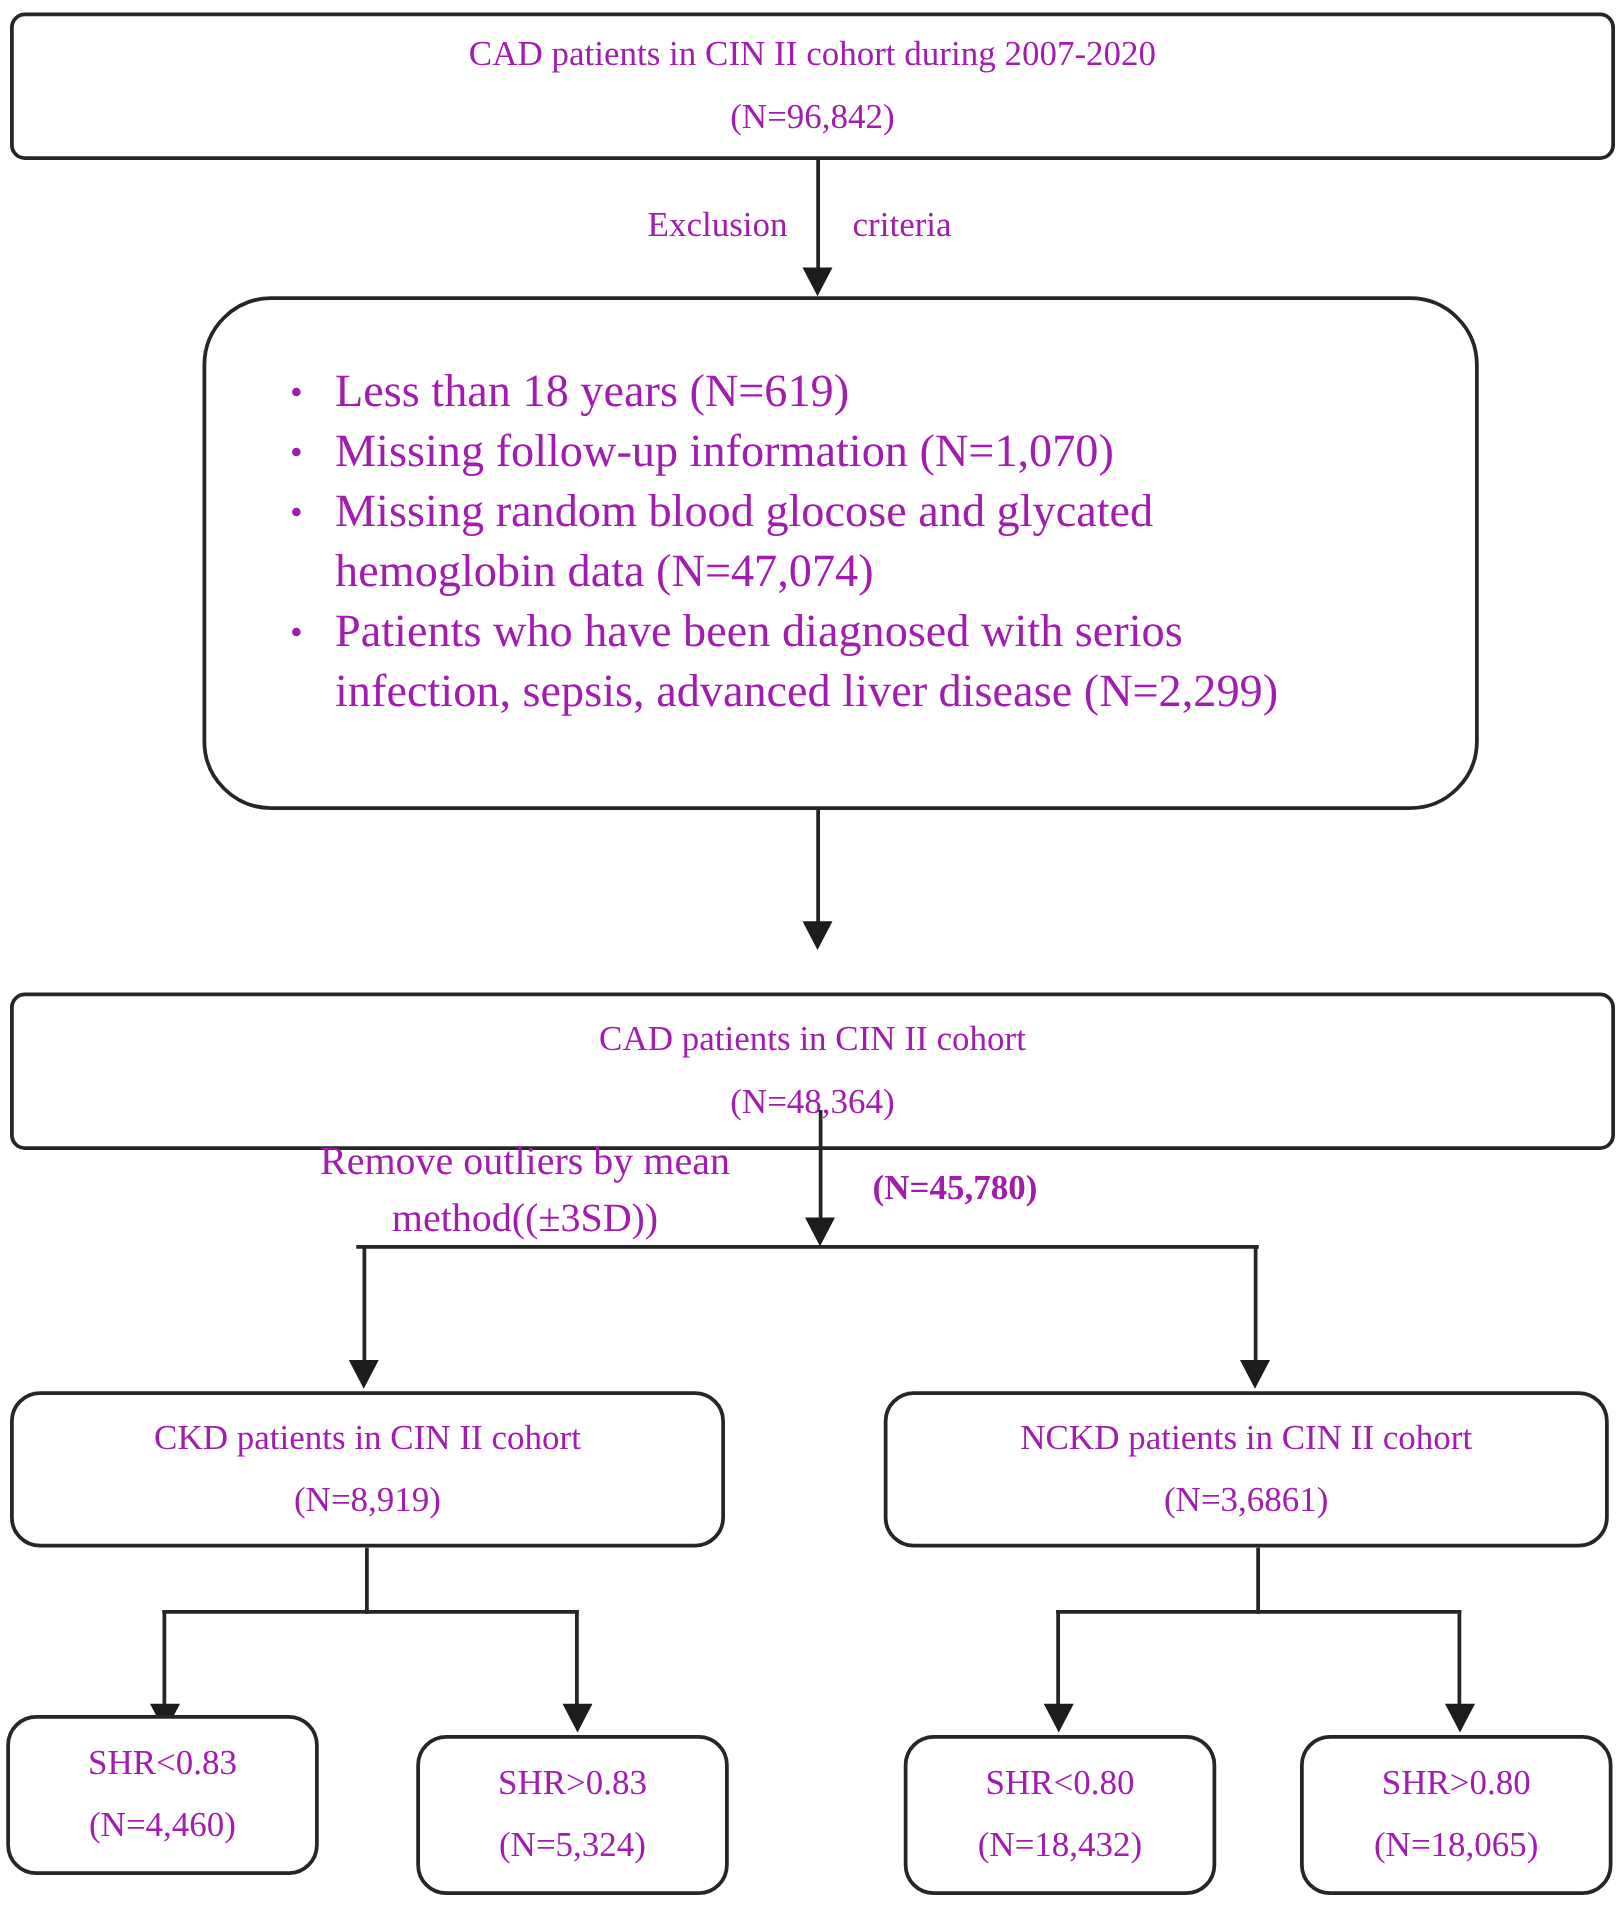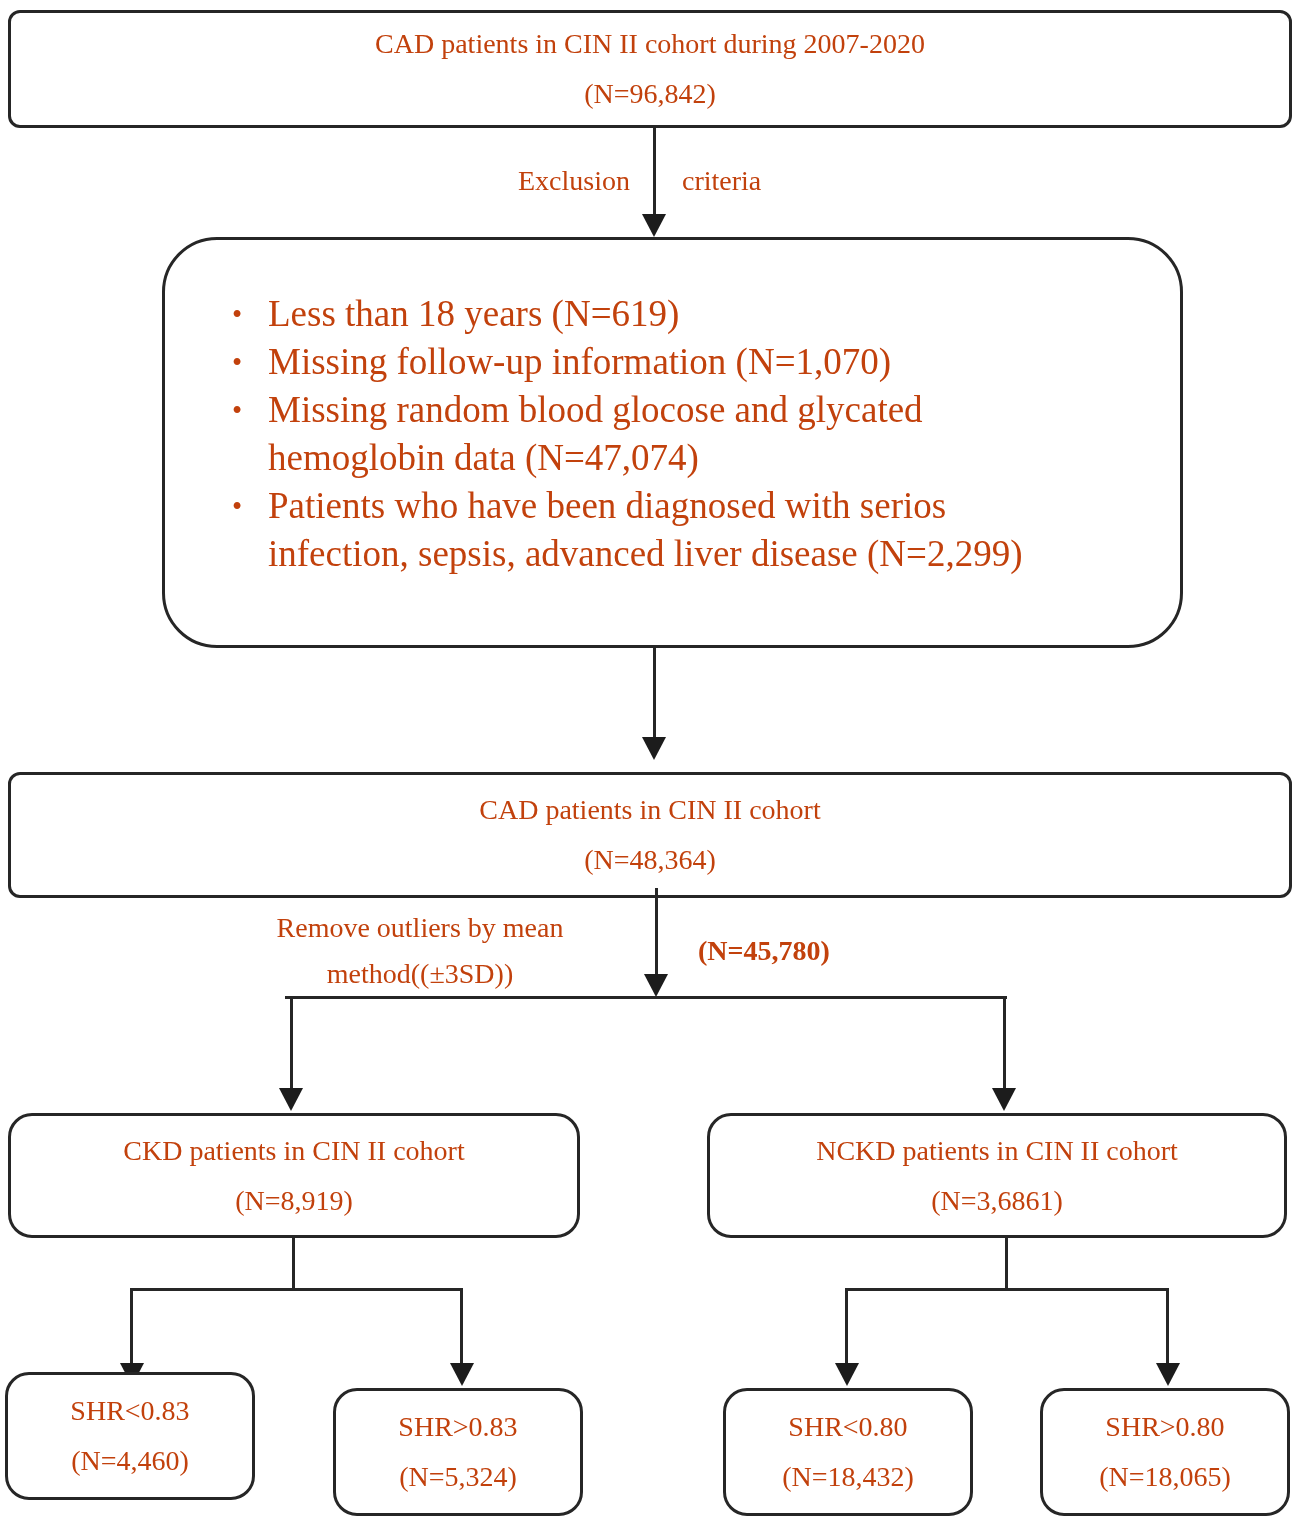--- a/index.html
+++ b/index.html
@@ -2,21 +2,21 @@
 <html><head>
 <meta charset="utf-8">
 <style>
   html,body{margin:0;padding:0;background:#ffffff;}
   .canvas{
     position:relative;
     width:1299px;
     height:1530px;
     background:#ffffff;
     font-family:"Liberation Serif","DejaVu Serif",serif;
-    color:#c2410c;
+    color:#a21caf;
     overflow:hidden;
   }
   .fbox{
     position:absolute;
     border:3px solid #262626;
     background:#ffffff;
     display:flex;
     flex-direction:column;
     align-items:center;
     justify-content:center;
@@ -52,21 +52,21 @@
   .bullets li::before{
     content:"\2022";
     position:absolute;
     left:-36px;
     top:0;
     font-size:29px;
   }
   .centered-note{
     position:absolute;
     text-align:center;
-    font-size:28px;
+    font-size:32px;
     line-height:46px;
     white-space:pre-line;
   }
 </style>
 </head>
 <body>
 
 <div class="canvas">
 
   <div class="fbox rounded-sm" style="left:8px;top:10px;width:1278px;height:112px;">
@@ -85,21 +85,21 @@
     <li>Missing follow-up information (N=1,070)</li>
     <li>Missing random blood glocose and glycated
 hemoglobin data (N=47,074)</li>
     <li>Patients who have been diagnosed with serios
 infection, sepsis, advanced liver disease (N=2,299)</li>
   </ul>
 
   <div class="vline" style="left:653px;top:648px;height:90px;"></div>
   <div class="arrow-down" style="left:642px;top:737px;"></div>
 
-  <div class="fbox rounded-sm" style="left:8px;top:772px;width:1278px;height:120px;">
+  <div class="fbox rounded-sm" style="left:8px;top:794px;width:1278px;height:120px;">
     <span class="bline">CAD patients in CIN II cohort</span>
     <span class="bline">(N=48,364)</span>
   </div>
 
   <div class="centered-note" style="left:220px;top:905px;width:400px;">Remove outliers by mean
 method((±3SD))</div>
   <div class="vline" style="left:655px;top:888px;height:88px;"></div>
   <div class="arrow-down" style="left:644px;top:974px;"></div>
   <div class="lbl" style="left:698px;top:934px;font-weight:bold;">(N=45,780)</div>
 

